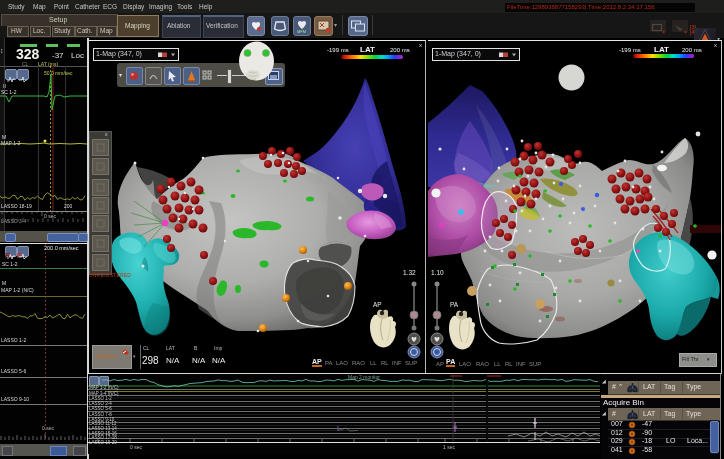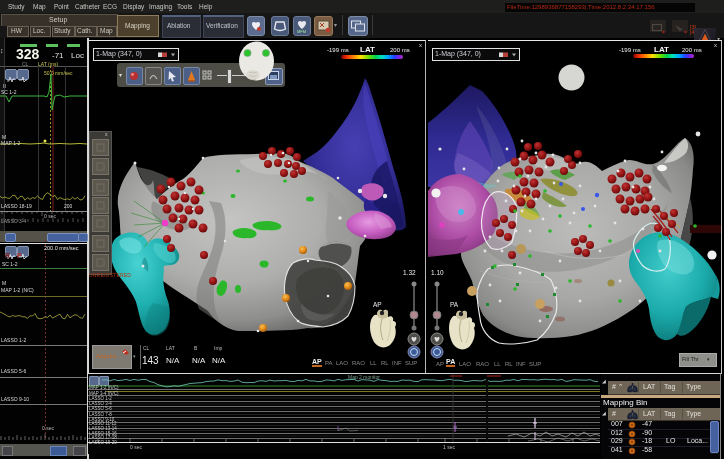--- a/index.html
+++ b/index.html
@@ -112,21 +112,21 @@
 </div>
 
 <div id="lp" class="abs" style="left:0;top:38px;width:87px;height:421px;background:#020202;border-right:2px solid #d8d8d8;">
 
   <div class="abs" style="left:0;top:0;width:4px;height:194px;background:#111;border-right:1px solid #333;"></div>
   <div class="t" style="left:0px;top:9px;font-size:7px;color:#ccc;">↕</div>
   <div class="abs" style="left:20px;top:6px;width:17px;height:3px;background:#5dc25d;"></div>
   <div class="abs" style="left:46px;top:6px;width:12px;height:3px;background:#5dc25d;"></div>
   <div class="abs" style="left:67px;top:6px;width:13px;height:3px;background:#5dc25d;"></div>
   <div class="t" style="left:16px;top:8px;font-size:14px;font-weight:bold;color:#f4f4ec;">328</div>
-  <div class="t" style="left:52px;top:13px;font-size:8px;color:#e0e0e0;">-71</div>
+  <div class="t" style="left:52px;top:13px;font-size:8px;color:#e0e0e0;">-37</div>
   <div class="t" style="left:71px;top:13px;font-size:8px;color:#e0e0e0;">Loc</div>
   <div class="t" style="left:22px;top:23px;font-size:5px;color:#909088;">CL</div>
   <div class="t" style="left:38px;top:23px;font-size:5px;color:#c6c650;">LAT (ms)</div>
   <div class="abs" style="left:0;top:28px;width:87px;height:1px;background:#555;"></div>
 
   <div class="abs" style="left:38px;top:28px;width:1px;height:145px;background:#333;"></div>
   <div class="abs" style="left:65px;top:28px;width:1px;height:145px;background:#333;"></div>
   <div class="abs" style="left:52px;top:28px;width:2px;height:145px;background:#401010;"></div>
   <div class="abs" style="left:50px;top:28px;width:1px;height:145px;background:repeating-linear-gradient(#b8b832 0 2px,transparent 2px 4px);opacity:.8;"></div>
   <div class="abs" style="left:5px;top:31px;width:10px;height:9px;background:#56688c;border:1px solid #8494b0;border-radius:2px;"><svg width="10" height="9">
@@ -528,21 +528,21 @@
           <path d="M1 5 L4 2 L8 6 L5 8Z" fill="#c03020"></path>
           <path d="M2 6 L5 4" stroke="#fff" stroke-width="1"></path>
         </svg>
   </div>
   <div class="t" style="left:44px;top:312px;font-size:5px;color:#999;">▾</div>
   <div class="abs" style="left:51px;top:304px;width:1px;height:24px;background:#666;"></div>
   <div class="t" style="left:54px;top:304px;font-size:5px;color:#bbb;">CL</div>
   <div class="t" style="left:77px;top:304px;font-size:5px;color:#bbb;">LAT</div>
   <div class="t" style="left:105px;top:304px;font-size:5px;color:#bbb;">B</div>
   <div class="t" style="left:125px;top:304px;font-size:5px;color:#bbb;">Imp</div>
-  <div class="t" style="left:53px;top:314px;font-size:10px;color:#f0f0f0;">143</div>
+  <div class="t" style="left:53px;top:314px;font-size:10px;color:#f0f0f0;">298</div>
   <div class="t" style="left:77px;top:315px;font-size:8px;color:#f0f0f0;">N/A</div>
   <div class="t" style="left:103px;top:315px;font-size:8px;color:#f0f0f0;">N/A</div>
   <div class="t" style="left:123px;top:315px;font-size:8px;color:#f0f0f0;">N/A</div>
   <div class="t" style="left:223px;top:317px;font-size:7px;font-weight:bold;color:#f4f4f4;border-bottom:2px solid #c86820;padding-bottom:0px;">AP</div>
   <div class="t" style="left:236px;top:319px;font-size:6px;color:#888;">PA</div>
   <div class="t" style="left:247px;top:319px;font-size:6px;color:#888;">LAO</div>
   <div class="t" style="left:263px;top:319px;font-size:6px;color:#888;">RAO</div>
   <div class="t" style="left:281px;top:319px;font-size:6px;color:#888;">LL</div>
   <div class="t" style="left:292px;top:319px;font-size:6px;color:#888;">RL</div>
   <div class="t" style="left:303px;top:319px;font-size:6px;color:#888;">INF</div>
@@ -930,21 +930,21 @@
     <div class="t" style="left:35px;top:2px;font-size:7px;color:#e4e0d8;">LAT</div>
     <div class="t" style="left:56px;top:2px;font-size:7px;color:#e4e0d8;">Tag</div>
     <div class="t" style="left:78px;top:2px;font-size:7px;color:#e4e0d8;">Type</div>
     <div class="abs" style="left:30px;top:1px;width:1px;height:11px;background:#55503f;"></div>
     <div class="abs" style="left:52px;top:1px;width:1px;height:11px;background:#55503f;"></div>
     <div class="abs" style="left:74px;top:1px;width:1px;height:11px;background:#55503f;"></div>
   </div>
 
   <div class="abs" style="left:0px;top:21px;width:119px;height:2.5px;background:#c8a87e;"></div>
 
-  <div class="t" style="left:2px;top:24px;font-size:8px;color:#f0f0f0;">Mapping Bin</div>
+  <div class="t" style="left:2px;top:24px;font-size:8px;color:#f0f0f0;">Acquire Bin</div>
   <div class="t" style="left:1px;top:36px;font-size:5px;color:#ccc;">◢</div>
 
   <div class="abs" style="left:7px;top:34px;width:112px;height:12px;background:#6e6557;border-bottom:1px solid #3a342c;">
     <div class="t" style="left:4px;top:2px;font-size:7px;color:#e4e0d8;">#</div>
     <svg class="abs" style="left:19px;top:1px;" width="12" height="11">
           <path d="M5.5 1 L5.5 4 M5 4 C2 4 1 6 1 9 C3 10 5 9.5 5.5 8 M6 4 C9 4 10 6 10 9 C8 10 6 9.5 5.5 8" stroke="#1a2030" stroke-width="1.6" fill="#262f42"></path>
         </svg>
     <div class="t" style="left:35px;top:2px;font-size:7px;color:#e4e0d8;">LAT</div>
     <div class="t" style="left:56px;top:2px;font-size:7px;color:#e4e0d8;">Tag</div>
     <div class="t" style="left:78px;top:2px;font-size:7px;color:#e4e0d8;">Type</div>

